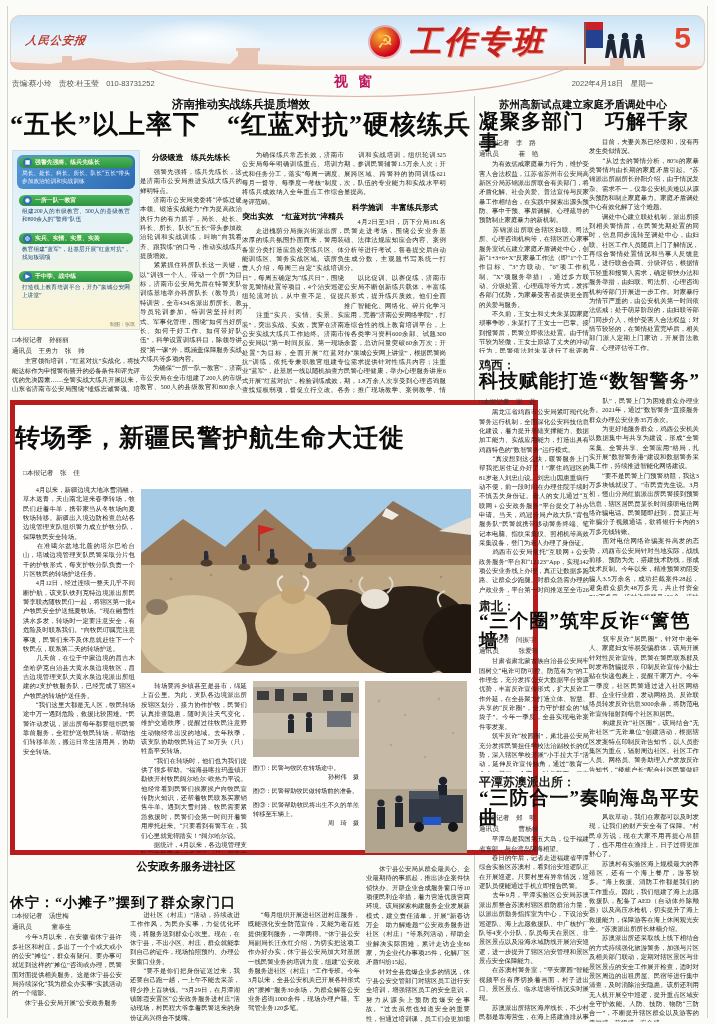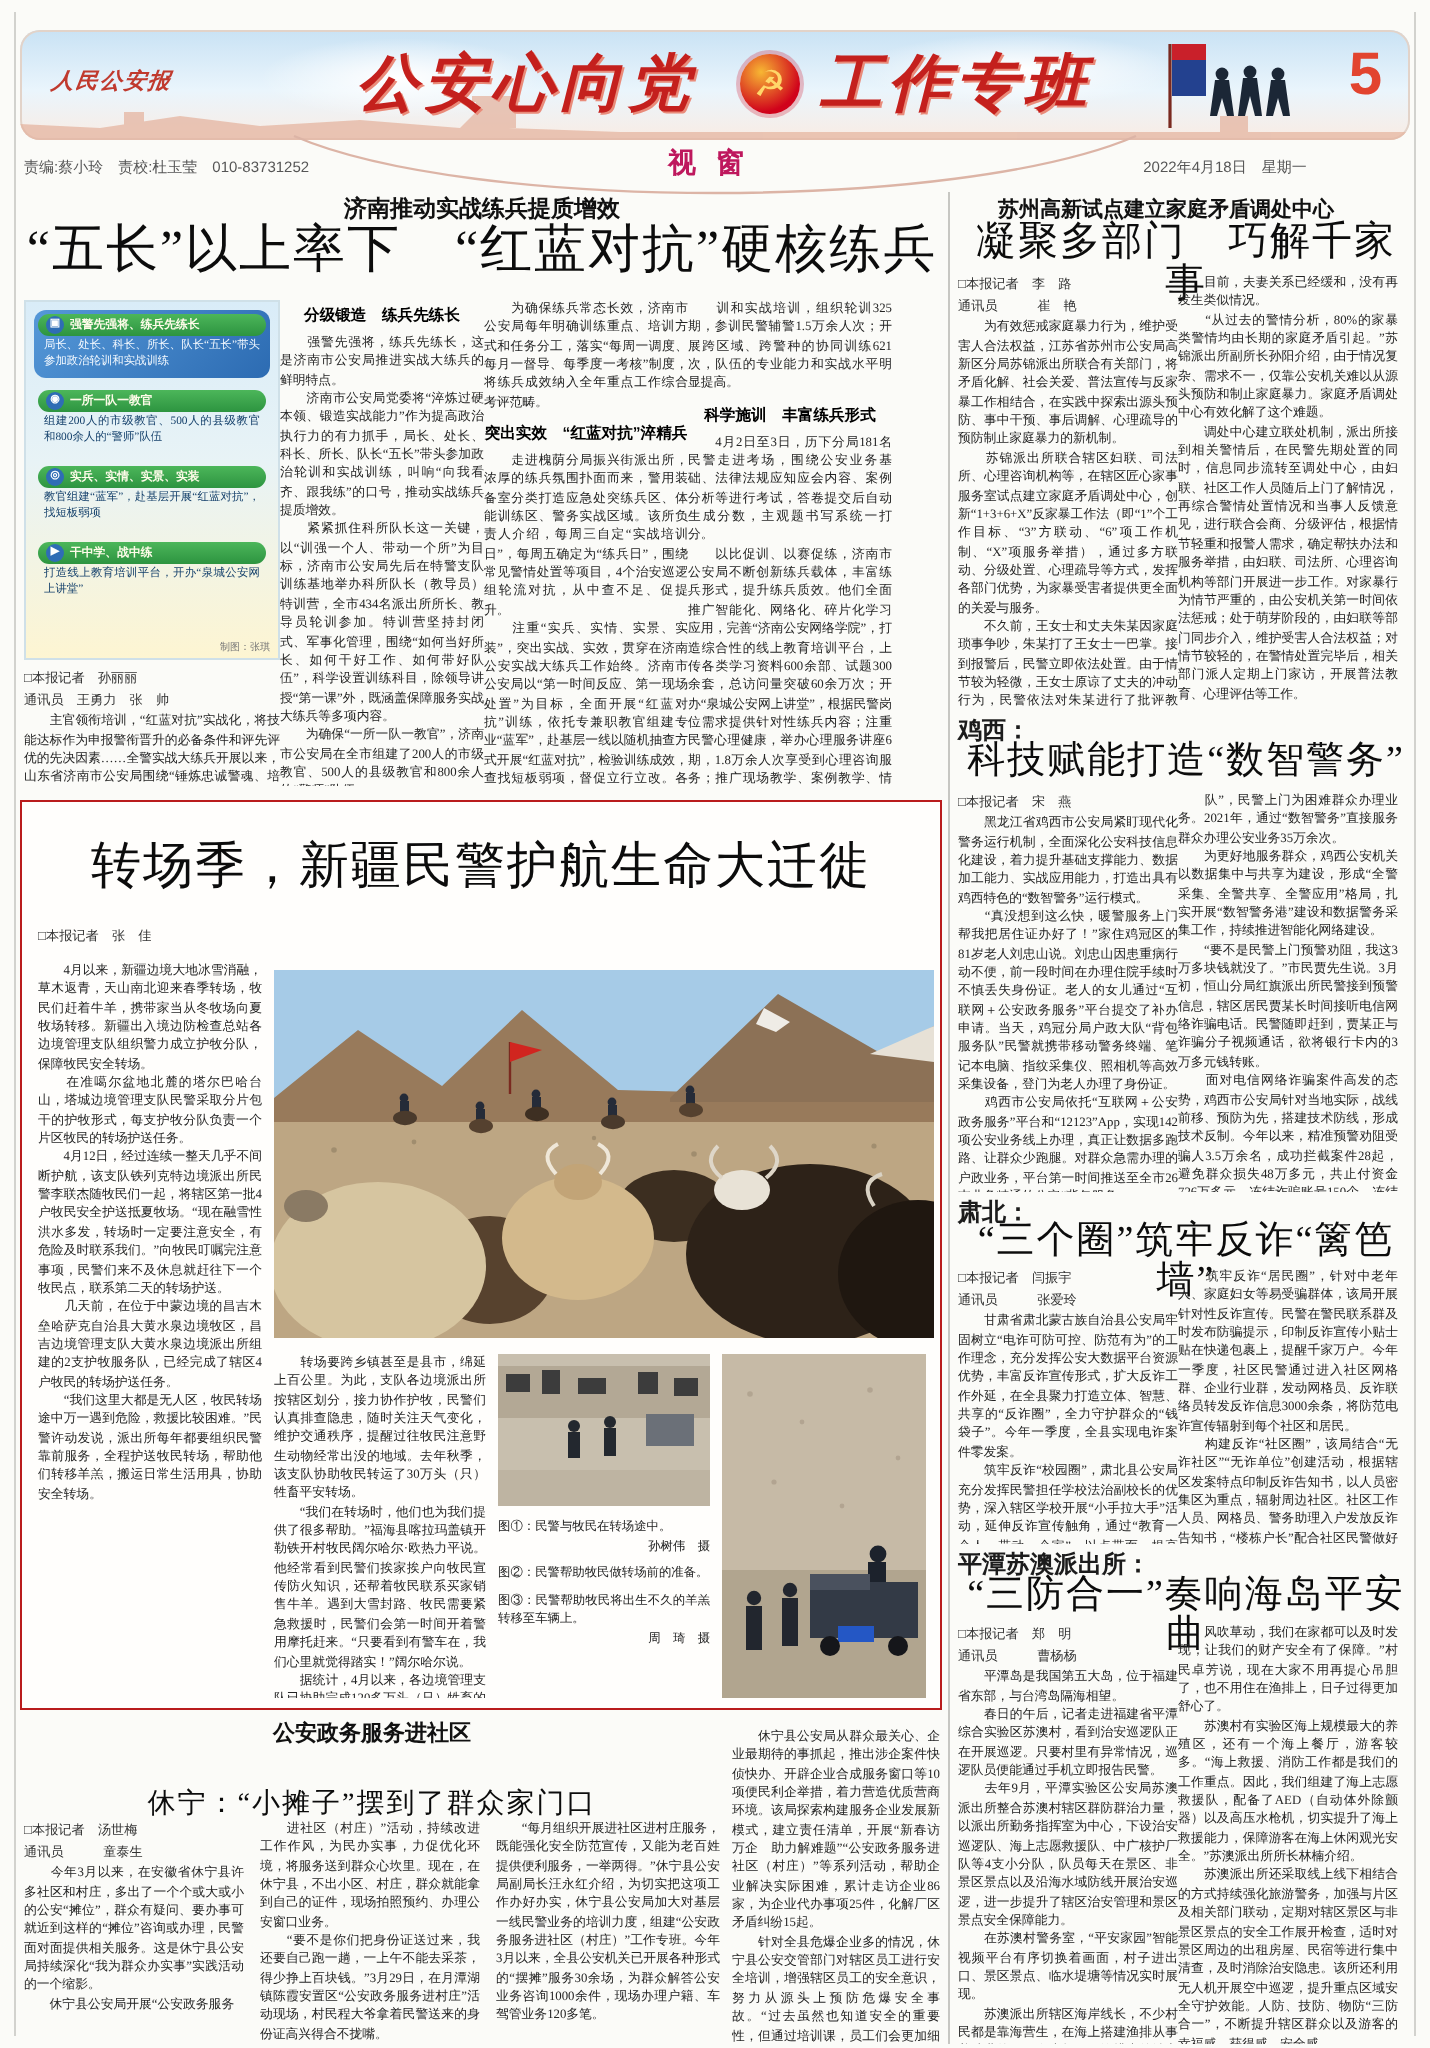--- a/index.html
+++ b/index.html
@@ -19,42 +19,42 @@
   .emblem{position:absolute;top:12px;width:30px;height:30px;border-radius:50%;
           background:radial-gradient(circle at 35% 30%,#f7b733,#d0021b 70%);display:flex;align-items:center;
           justify-content:center;color:#ffd76a;font-size:18px;box-shadow:0 0 0 2px rgba(208,2,27,.25)}
   .pageno{position:absolute;right:14px;top:6px;font-size:30px;font-weight:bold;color:#e2442f;
           font-family:"Liberation Sans",sans-serif}
   .sect{left:318px;top:73px;width:80px;text-align:center;font-size:14px;font-weight:900;color:#be185d;
         letter-spacing:10px;font-family:"Liberation Sans",sans-serif}
   .meta{font-size:7.5px;color:#555;font-family:"Liberation Sans",sans-serif}
   
   .k{font-weight:bold;text-align:center;font-family:"Liberation Sans","DejaVu Sans",sans-serif;color:#111}
-  .hl{font-weight:400;text-align:center;letter-spacing:1px;color:#0c0c0c;line-height:1.05}
+  .hl{font-weight:700;letter-spacing:1px;color:#0c0c0c;line-height:1.05}
   .bl{font-size:6.6px;color:#333;line-height:1.7;white-space:pre-line}
   .ct{font-size:6.4px;line-height:1.46;text-align:justify;white-space:pre-line;color:#242424;overflow:hidden}
   .sh{font-weight:bold;text-align:center;font-size:7.8px;margin:5px 0 4px;color:#000;
       font-family:"Liberation Sans",sans-serif}
   .cols{display:flex;gap:0}
   .col{overflow:hidden}
   
   .info{width:128px;height:180px;background:linear-gradient(#d9ecf8 0%,#e8f3f6 45%,#fdf5d2 100%);
         border:1px solid #cfe0e8;padding:4px 4px 2px;display:flex;flex-direction:column;gap:4px;position:relative}
   .g-item{border-radius:6px;padding:2px}
   .g-blue{background:linear-gradient(135deg,#5598d8,#2c6bb2);color:#fff}
   .ribbon{display:flex;align-items:center;gap:3px;background:linear-gradient(#4cb65a,#2d9440);
           border-radius:8px;padding:1px 4px;color:#fdfbe8;font-size:5.9px;font-weight:bold;
           font-family:"Liberation Sans",sans-serif;white-space:nowrap}
   .ribbon .ic{flex:0 0 auto;width:9px;height:9px;border-radius:50%;background:#2f6db5;color:#fff;
               font-size:5.5px;line-height:9px;text-align:center}
   .g-body{font-size:5.7px;line-height:1.4;text-align:justify;padding:2px 3px 1px;color:#14406b}
   .g-blue .g-body{color:#f3f9ff}
   .credit{position:absolute;right:4px;bottom:2px;font-size:5px;color:#777}
   
-  .fbox{left:10px;top:400px;width:461px;height:455px;border:1px solid #b91c1c;background:#fffefc}
+  .fbox{left:10px;top:400px;width:528px;height:455px;border:5px solid #b91c1c;background:#fffefc}
   .caps{font-size:6.2px;line-height:1.5;text-align:justify;color:#222;white-space:pre-line}
   .capcredit{text-align:right;font-size:6.2px;color:#222;margin:1px 0 4px}
   .vr{position:absolute;left:474px;top:96px;width:1px;height:926px;background:#c7c7c3}
   .photo{display:block}
 </style>
 </head>
 <body>
 
 <div class="page">
   <div class="edge" style="left:7px"></div>
@@ -66,21 +66,20 @@
     <svg class="abs" style="left:0;bottom:0" width="695" height="22">
       <g fill="#e5b5a0" opacity="0.75">
         <path d="M0,22 L0,14 L40,16 L80,10 L120,15 L170,12 L220,16 L230,6 L244,6 L244,16 L300,18 L695,18 L695,22 Z"></path>
         <rect x="228" y="2" width="20" height="14"></rect>
           <rect x="226" y="0" width="24" height="3"></rect>
         <rect x="600" y="10" width="14" height="10"></rect>
           <rect x="52" y="8" width="10" height="8"></rect>
       </g>
     </svg>
     <div class="masthead">人民公安报</div>
-    <div class="btitle" style="left:168px">公安心向党</div>
     <div class="emblem" style="left:360px">☭</div>
     <div class="btitle" style="left:400px">工作专班</div>
     <svg class="abs" style="right:52px;top:5px" width="74" height="46">
       <line x1="6" y1="2" x2="6" y2="44" stroke="#7a2a20" stroke-width="1.6"></line>
       <rect x="7" y="2" width="17" height="8" fill="#c9202a"></rect>
       <rect x="7" y="10" width="17" height="18" fill="#23418f"></rect>
       <g fill="#1b2736">
         <g transform="translate(26,12)">
             <circle cx="6" cy="5" r="3.2"></circle>
             <path d="M2.5,8 L9.5,8 L12,26 L8.5,26 L6,17 L3.5,26 L0,26 Z"></path>

